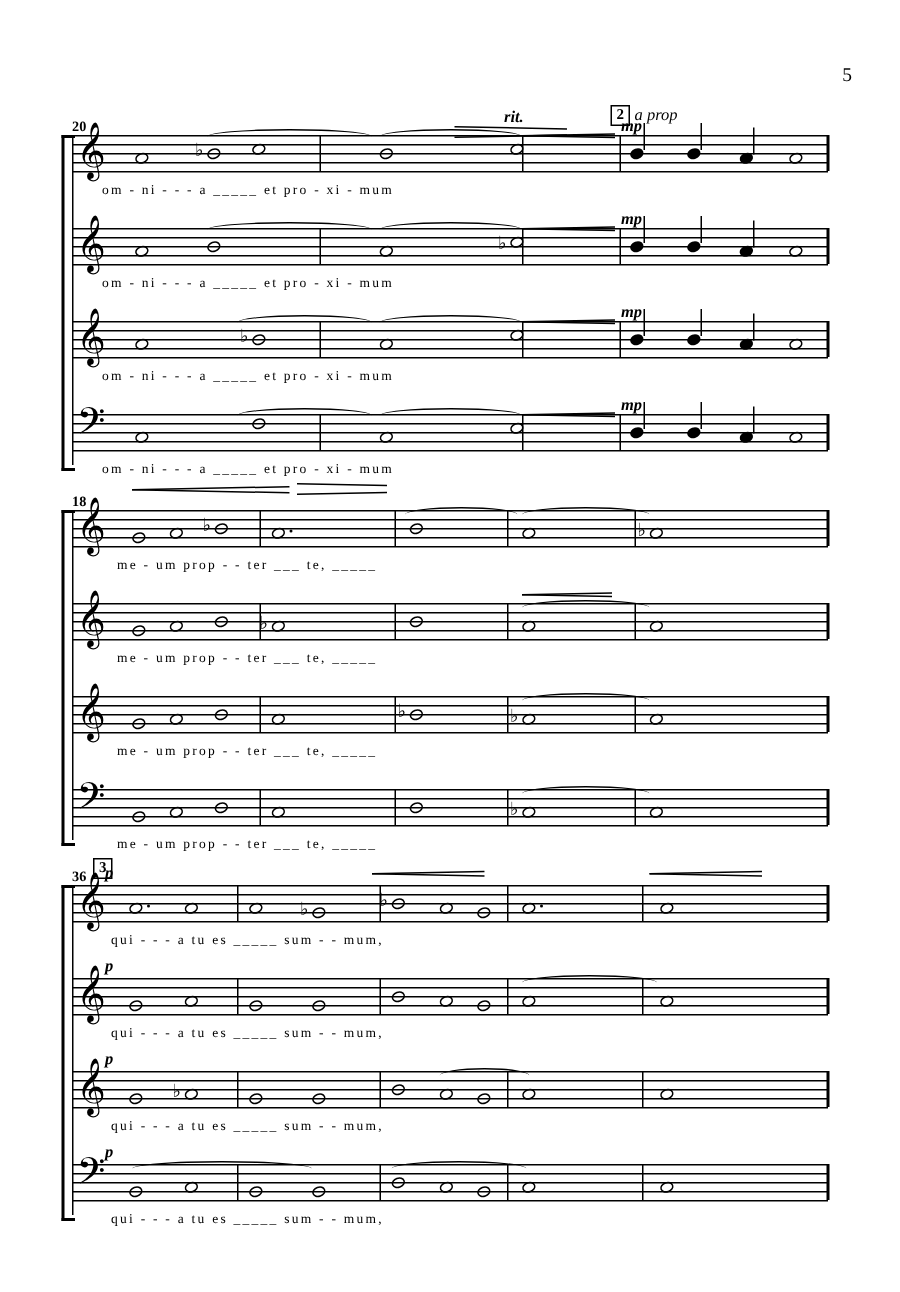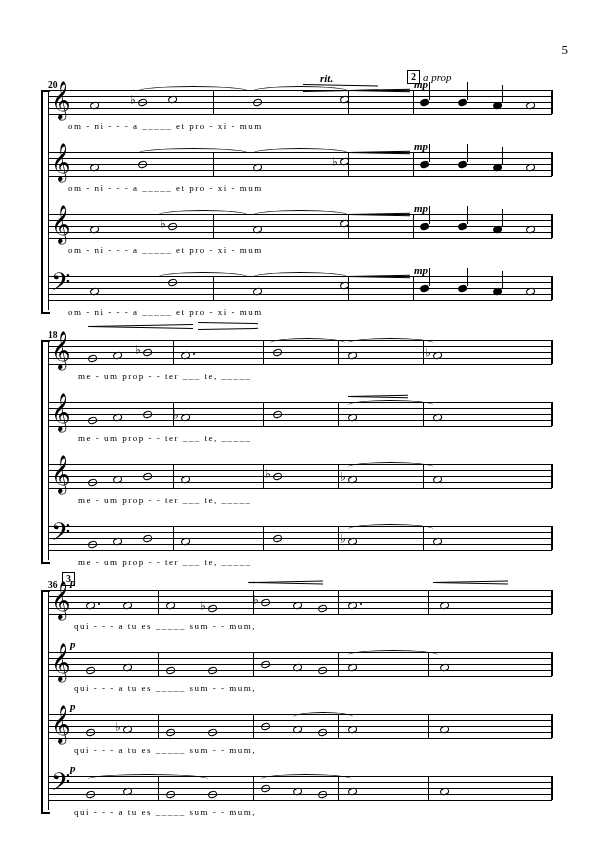--- a/index.html
+++ b/index.html
@@ -193,21 +193,21 @@
 <body>
 
 <div class="page">
 
   <div class="page-number">5</div>
 
   <div class="system" style="top:90px;height:220px;">
 
     <div class="measure-number" style="left:0px;top:-10px;">20</div>
 
-    <div class="tempo-text" style="left:272px;top:-18px;font-weight:bold;">rit.</div>
+    <div class="tempo-text" style="left:288px;top:-18px;font-weight:bold;">rit.</div>
     <div class="rehearsal-mark" style="left:359px;top:-20px;">2</div>
     <div class="tempo-text" style="left:375px;top:-19px;">a prop</div>
 
     <div class="hairpin dim" style="left:255px;top:-6px;width:75px;">
         <div class="a"></div>
         <div class="b"></div>
       </div>
 
     <div class="sys-bracket" style="top:0px;height:220px;"></div>
     <div class="sys-leftline" style="top:0px;height:220px;"></div>

